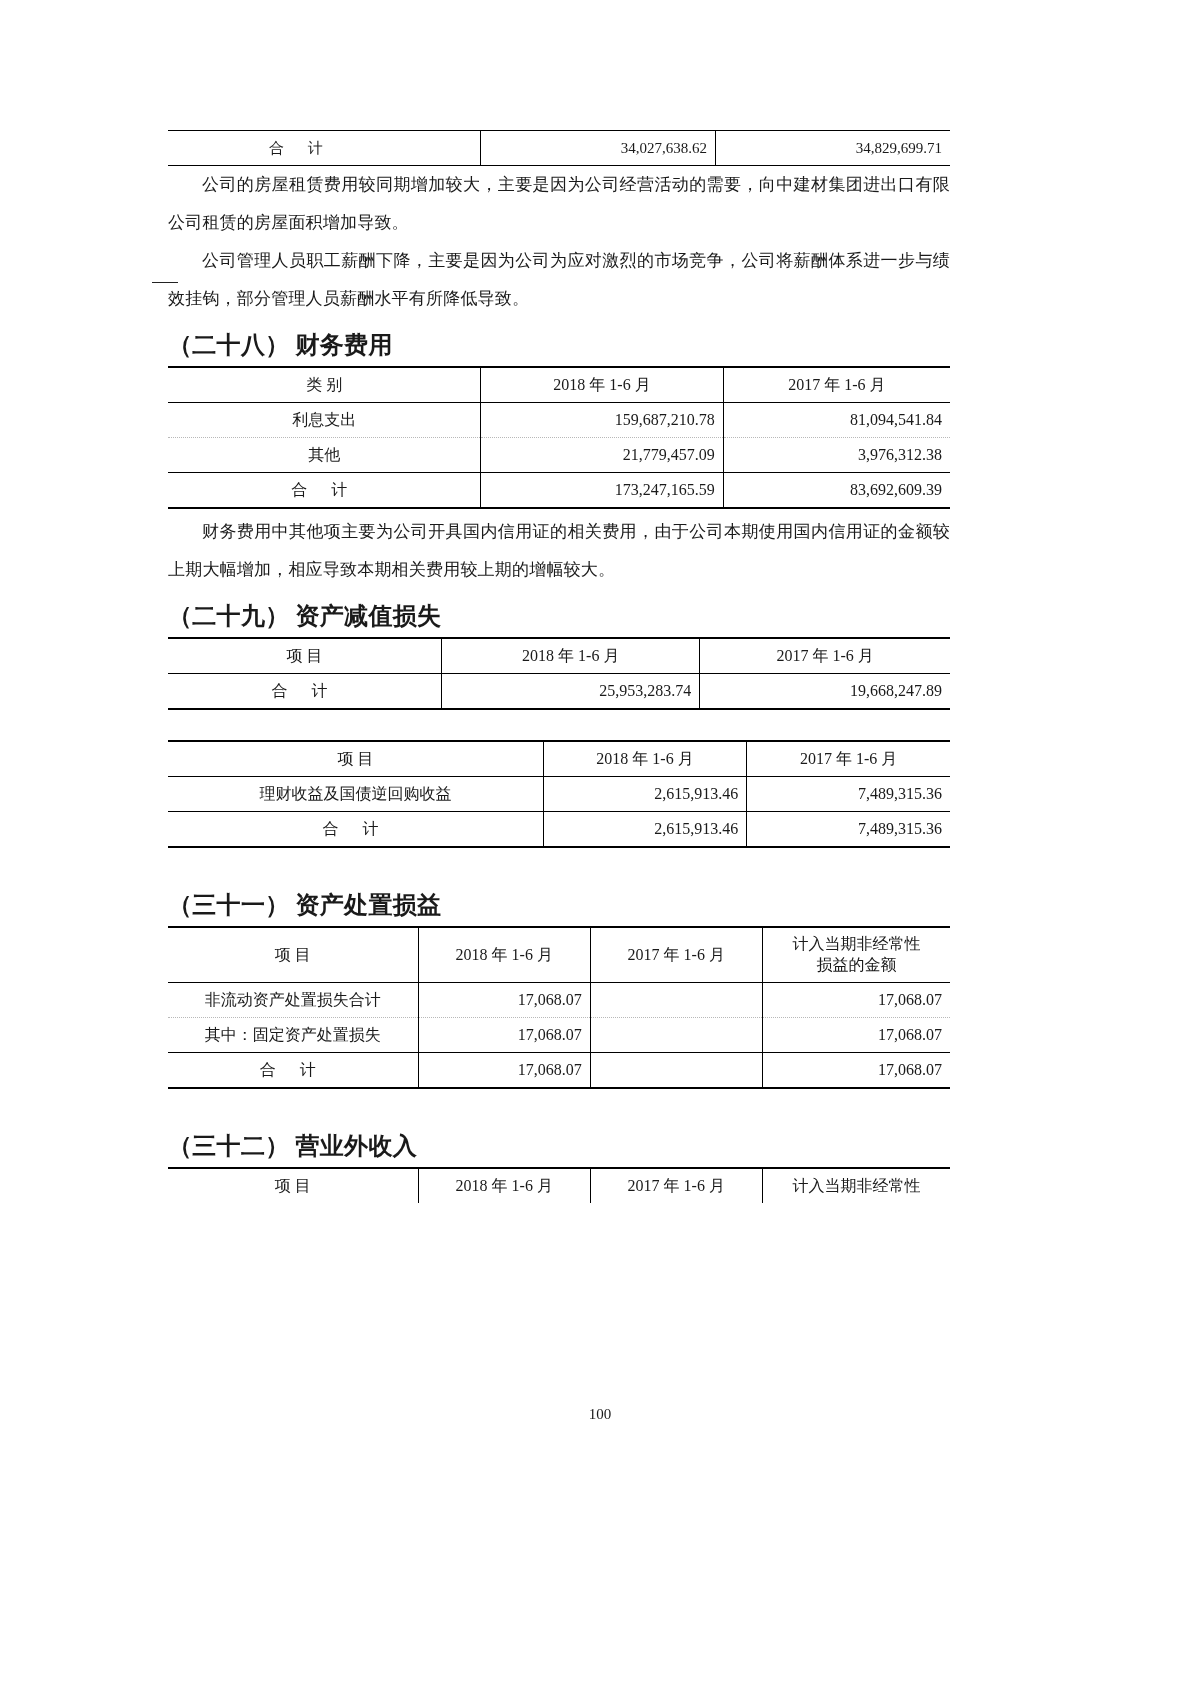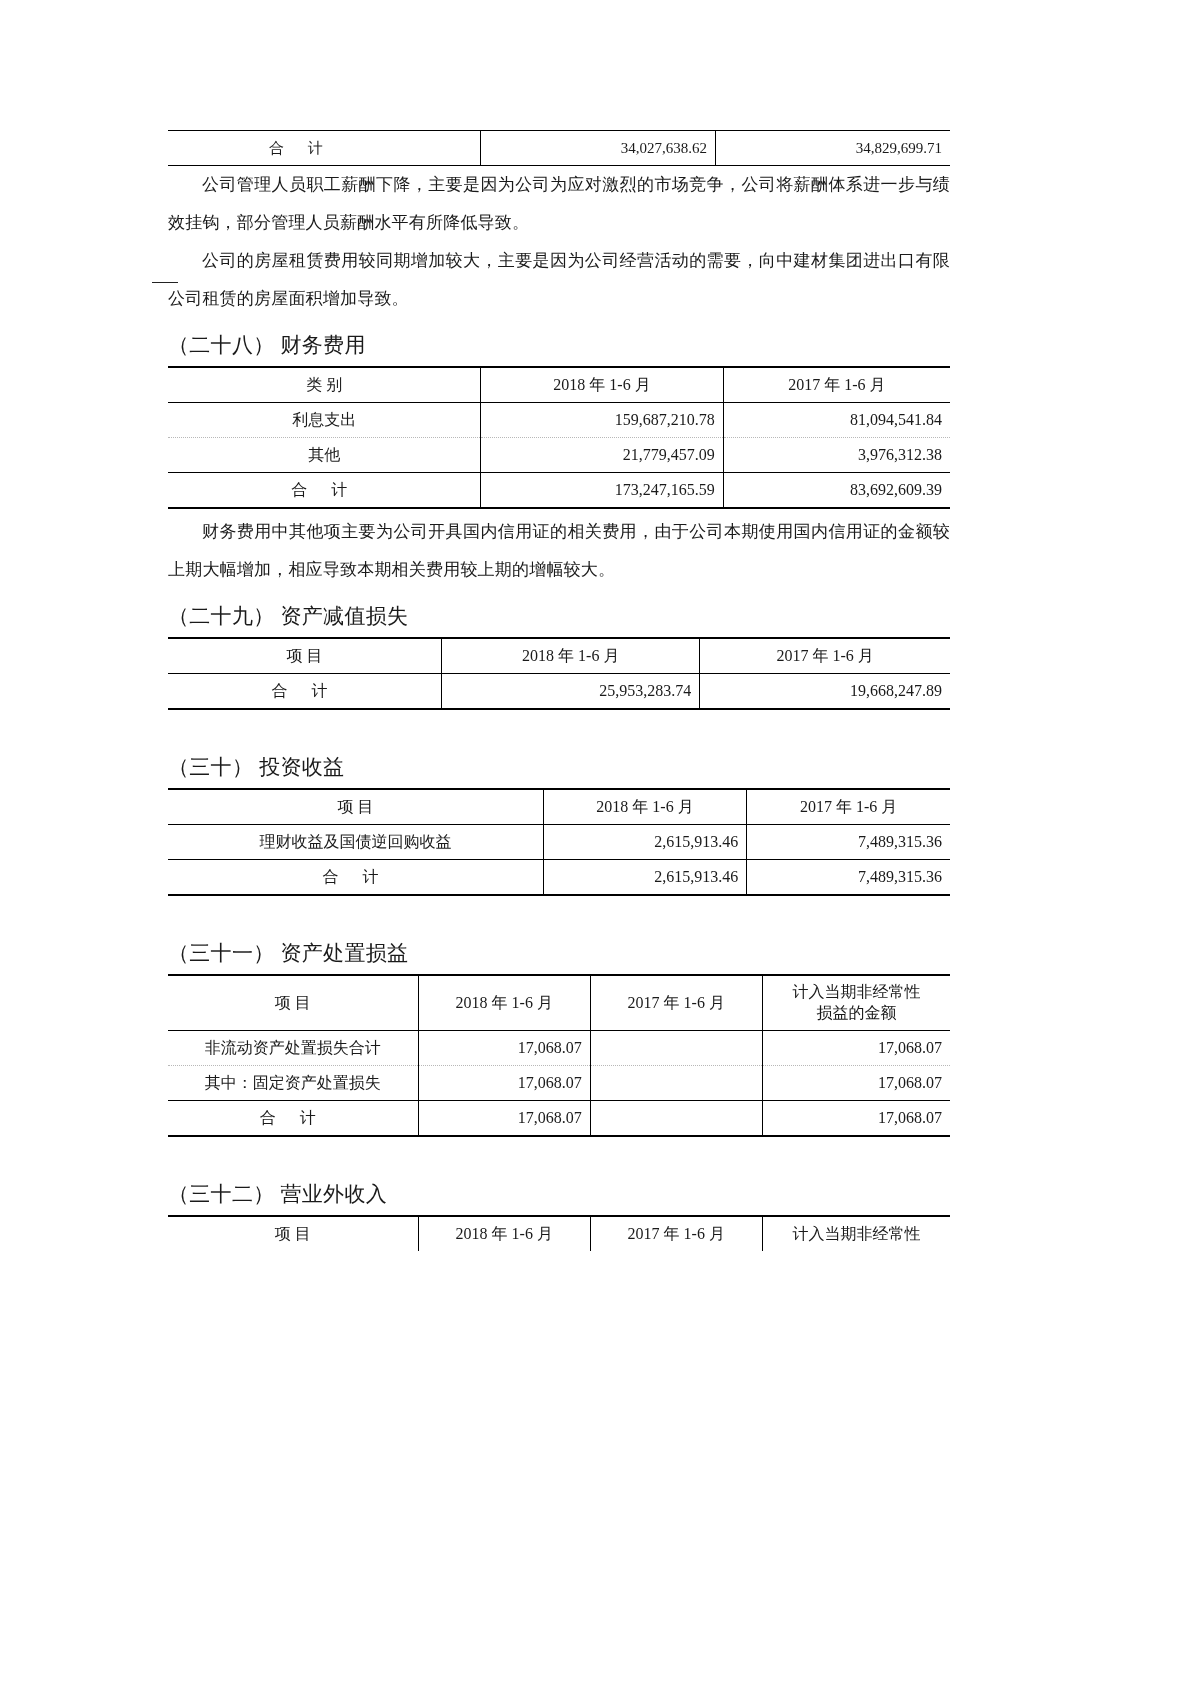--- a/index.html
+++ b/index.html
@@ -34,22 +34,22 @@
     font-size: 17px;
     line-height: 38px;
     text-align: justify;
     text-indent: 2em;
     margin: 0;
     letter-spacing: 0.2px;
   }
 
   
   .heading {
-    font-size: 21px;
-    font-weight: normal;
+    font-size: 24px;
+    font-weight: bold;
     line-height: 34px;
     margin: 10px 0 4px 0;
     letter-spacing: 0.3px;
   }
   .heading .num { margin-right: 6px; }
 
   
   table.fin {
     border-collapse: collapse;
     width: 100%;
@@ -131,23 +131,23 @@
       <tbody>
           <tr style="border-top:1px solid #000;border-bottom:1px solid #000;">
         <td class="sum-lbl" style="border-right:0;">合    计</td>
         <td style="border-right:1px solid #000;"></td>
         <td class="num" style="border-right:1px solid #000;">34,027,638.62</td>
         <td class="num">34,829,699.71</td>
       </tr>
     </tbody>
       </table>
 
+    <p class="para">公司的房屋租赁费用较同期增加较大，主要是因为公司经营活动的需要，向中建材集团进出口有限公司租赁的房屋面积增加导致。</p>
+
     <p class="para">公司管理人员职工薪酬下降，主要是因为公司为应对激烈的市场竞争，公司将薪酬体系进一步与绩效挂钩，部分管理人员薪酬水平有所降低导致。</p>
-
-    <p class="para">公司的房屋租赁费用较同期增加较大，主要是因为公司经营活动的需要，向中建材集团进出口有限公司租赁的房屋面积增加导致。</p>
 
     <div class="heading">
       <span class="num">（二十八）</span><span>财务费用</span>
     </div>
     <table class="fin">
       <colgroup>
           <col style="width:40%">
           <col style="width:31%">
           <col style="width:29%">
         </colgroup>
@@ -195,23 +195,20 @@
       <tr class="total">
         <td class="sum-lbl vline-r">合    计</td>
         <td class="num vline-r">25,953,283.74</td>
         <td class="num">19,668,247.89</td>
       </tr>
     </tbody>
       </table>
 
     <div class="spacer-md"></div>
 
-    <div class="heading">
-      <span class="num">（三十）</span><span>投资收益</span>
-    </div>
     <table class="fin">
       <colgroup>
           <col style="width:48%">
           <col style="width:26%">
           <col style="width:26%">
         </colgroup>
       <tbody>
           <tr class="head first-head">
         <td class="ctr vline-r">项    目</td>
         <td class="ctr vline-r">2018 年 1-6 月</td>
@@ -290,13 +287,14 @@
         <td class="ctr vline-r" style="border-bottom:none;">项    目</td>
         <td class="ctr vline-r" style="border-bottom:none;">2018 年 1-6 月</td>
         <td class="ctr vline-r" style="border-bottom:none;">2017 年 1-6 月</td>
         <td class="ctr" style="border-bottom:none;">计入当期非经常性</td>
       </tr>
     </tbody>
       </table>
 
   </div>
 
+  <div class="page-number">100</div>
 </div>
 
 </body></html>

